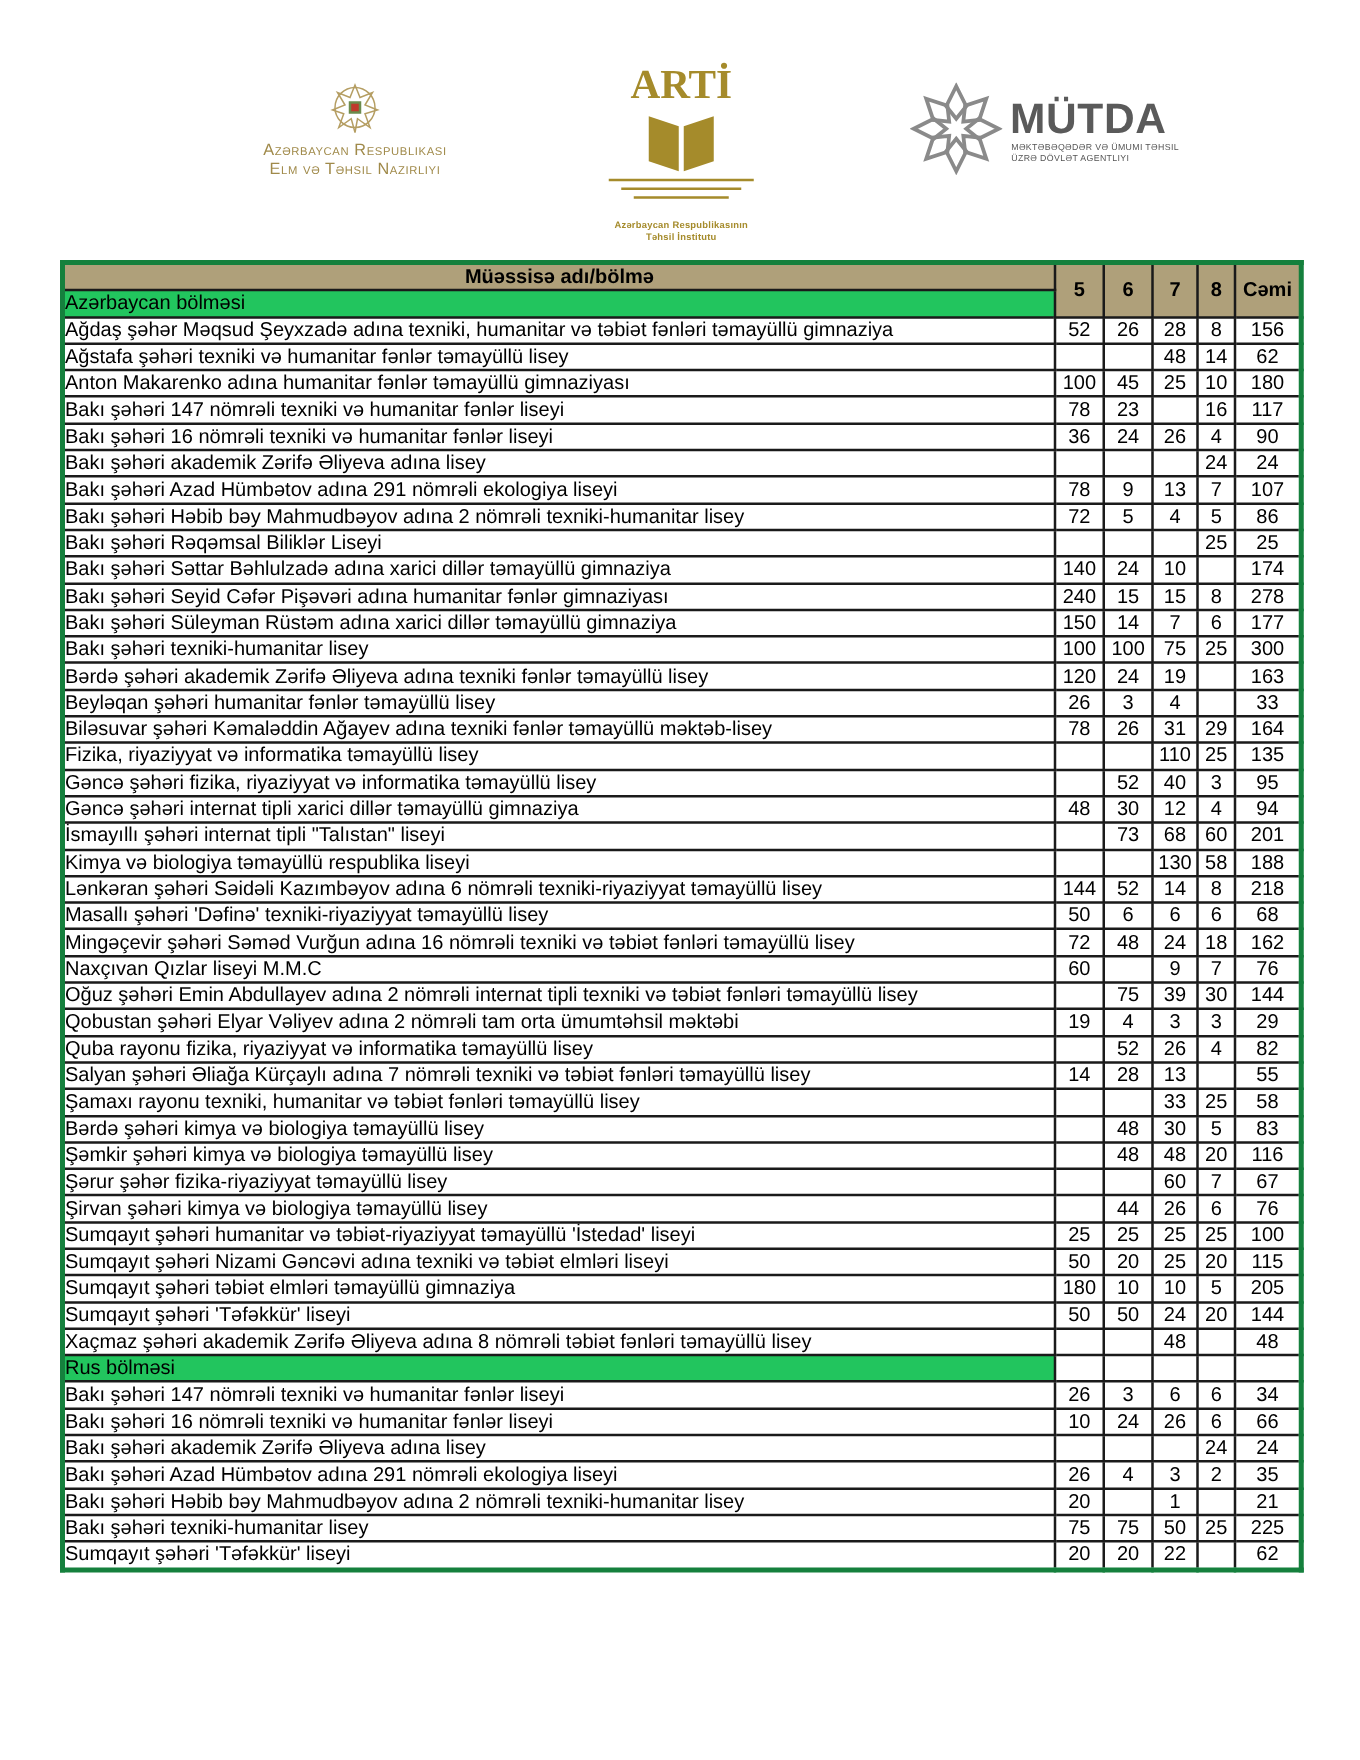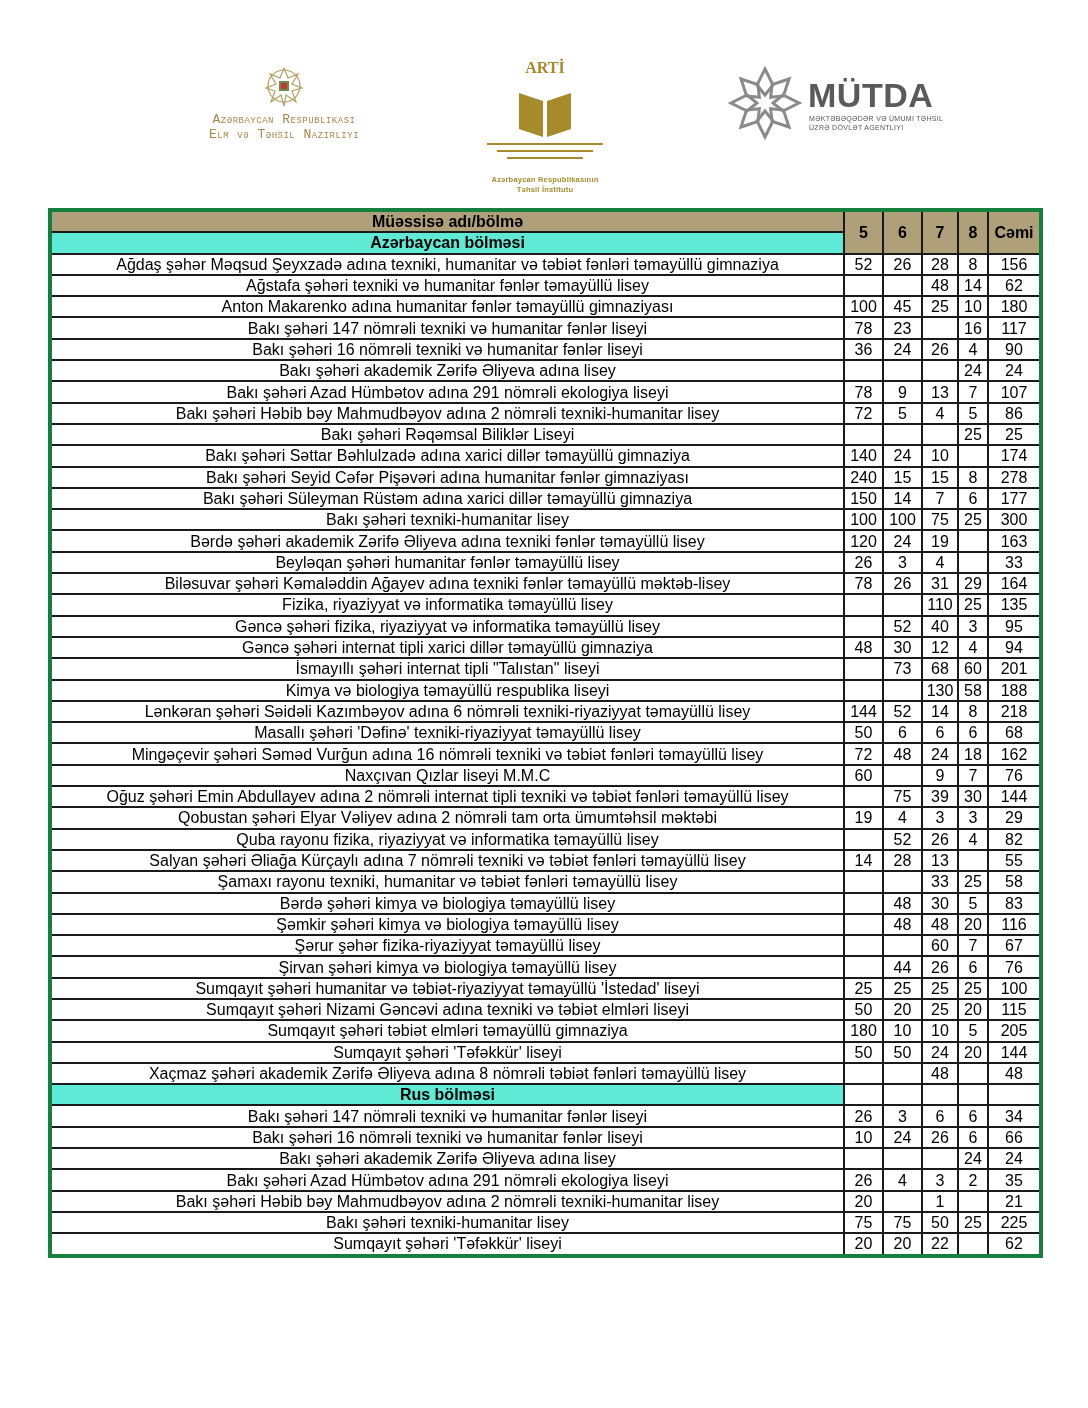--- a/index.html
+++ b/index.html
@@ -1,45 +1,45 @@
 <!DOCTYPE html>
 <html><head>
 <meta charset="utf-8">
 <style>
   html, body { margin: 0; padding: 0; background: #ffffff; }
   body { width: 1088px; height: 1408px; position: relative; overflow: hidden; font-family: "Liberation Sans", sans-serif; color: #000; }
   .logos { position: absolute; top: 0; left: 0; width: 1088px; height: 200px; }
   .logo { position: absolute; text-align: center; }
   .logo-min { left: 196px; top: 64px; width: 176px; }
   .logo-min .emblem { width: 44px; height: 44px; margin: 0 auto 4px; position: relative; }
-  .logo-min .txt { color: #a08a4a; font-family: Liberation Mono, monospace; font-size: 13px; letter-spacing: 0.5px; line-height: 15px; font-variant: small-caps; }
+  .logo-min .txt { color: #a08a4a; font-family: Liberation Sans, sans-serif; font-size: 13px; letter-spacing: 0.5px; line-height: 15px; font-variant: small-caps; }
   .logo-arti { left: 470px; top: 55px; width: 150px; }
-  .logo-arti .title { color: #a58b2b; font-family: "Liberation Serif", serif; font-weight: bold; font-size: 16px; line-height: 26px; }
+  .logo-arti .title { color: #a58b2b; font-family: "Liberation Serif", serif; font-weight: bold; font-size: 33px; line-height: 26px; }
   .logo-arti .book { width: 60px; height: 56px; margin: 2px auto 0; }
   .logo-arti .lines { margin: 4px auto 0; width: 116px; }
   .logo-arti .lines div { background: #a58b2b; height: 2px; margin: 0 auto 5px; }
   .logo-arti .sub { color: #a58b2b; font-size: 7.5px; font-weight: bold; line-height: 10px; margin-top: 16px; letter-spacing: 0.2px; }
   .logo-mutda { left: 728px; top: 66px; width: 220px; height: 80px; }
   .logo-mutda .mark { position: absolute; left: 0; top: 0; width: 74px; height: 74px; }
   .logo-mutda .name { position: absolute; left: 80px; top: 12px; font-size: 34px; font-weight: bold; color: #5a5a5a; letter-spacing: 0.5px; line-height: 34px; }
   .logo-mutda .sub { position: absolute; left: 81px; top: 48px; font-size: 7px; color: #555; line-height: 9px; text-transform: uppercase; letter-spacing: 0.3px; text-align: left; }
 
   table.grid { position: absolute; left: 48px; top: 208px; border-collapse: collapse; table-layout: fixed; width: 991px; border: 4px solid #15803d; }
   table.grid col.c-name { width: 794px; }
   table.grid col.c-5 { width: 39px; }
   table.grid col.c-6 { width: 39px; }
   table.grid col.c-7 { width: 36px; }
   table.grid col.c-8 { width: 30px; }
   table.grid col.c-tot { width: 53px; }
   table.grid td, table.grid th { border: 2px solid #1a1a1a; padding: 0; height: 19.3px; font-size: 16px; line-height: 19px; white-space: nowrap; overflow: visible; }
   th.hdr { background: #afa07a; font-weight: bold; font-size: 16px; text-align: center; }
   th.hdr-name { height: 38px; }
-  td.section { background: #5eead4; font-weight: bold; padding-left: 18px; text-align: center; }
+  td.section { background: #22c55e; font-weight: normal; padding-left: 18px; text-align: left; }
   td.section-empty { background: #ffffff; }
-  td.name { padding-left: 18px; text-align: center; }
+  td.name { padding-left: 18px; text-align: left; }
   td.num { text-align: center; font-size: 16px; }
   tr.overflow-row td.name { overflow: visible; position: relative; z-index: 2; border-radius: 10px; }
 </style>
 </head>
 <body>
 
 <div class="logos">
   <div class="logo logo-min">
     <div class="emblem">
       <svg width="44" height="44" viewBox="0 0 44 44">

